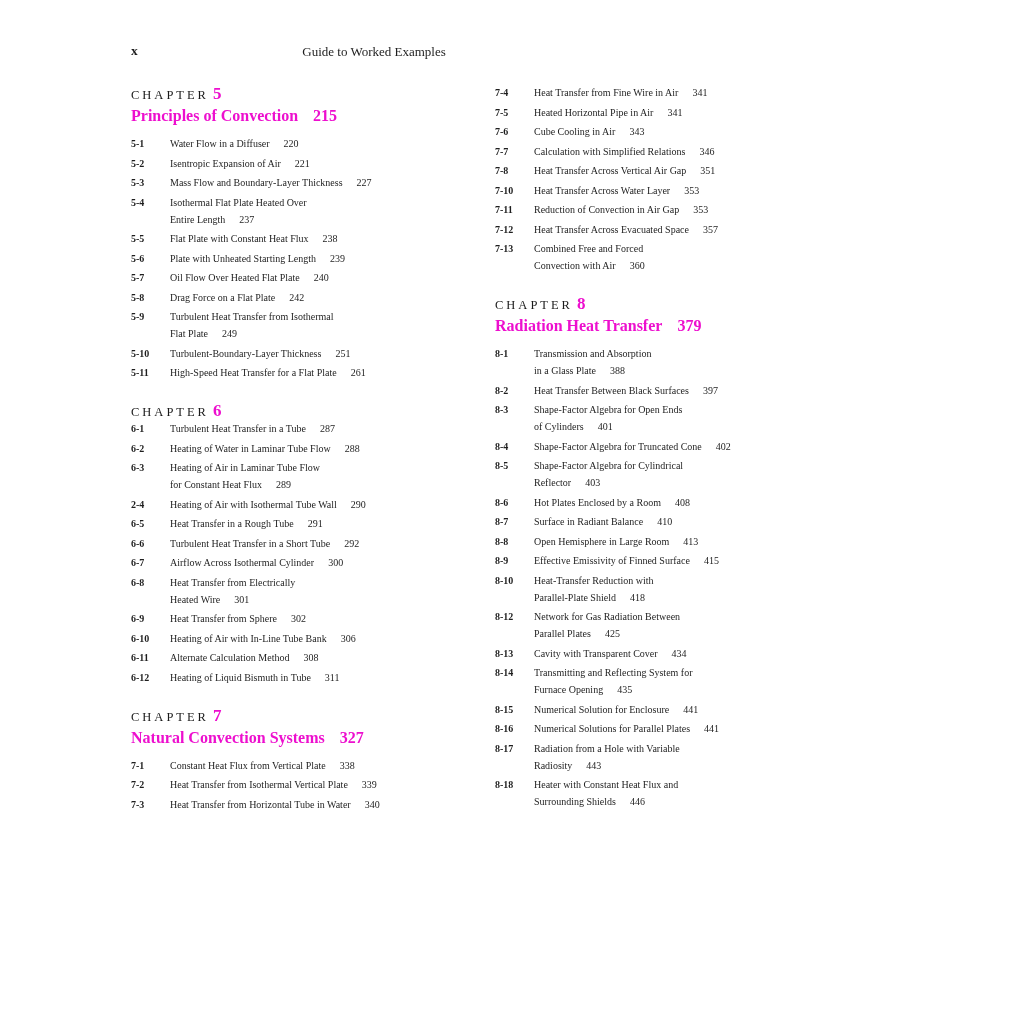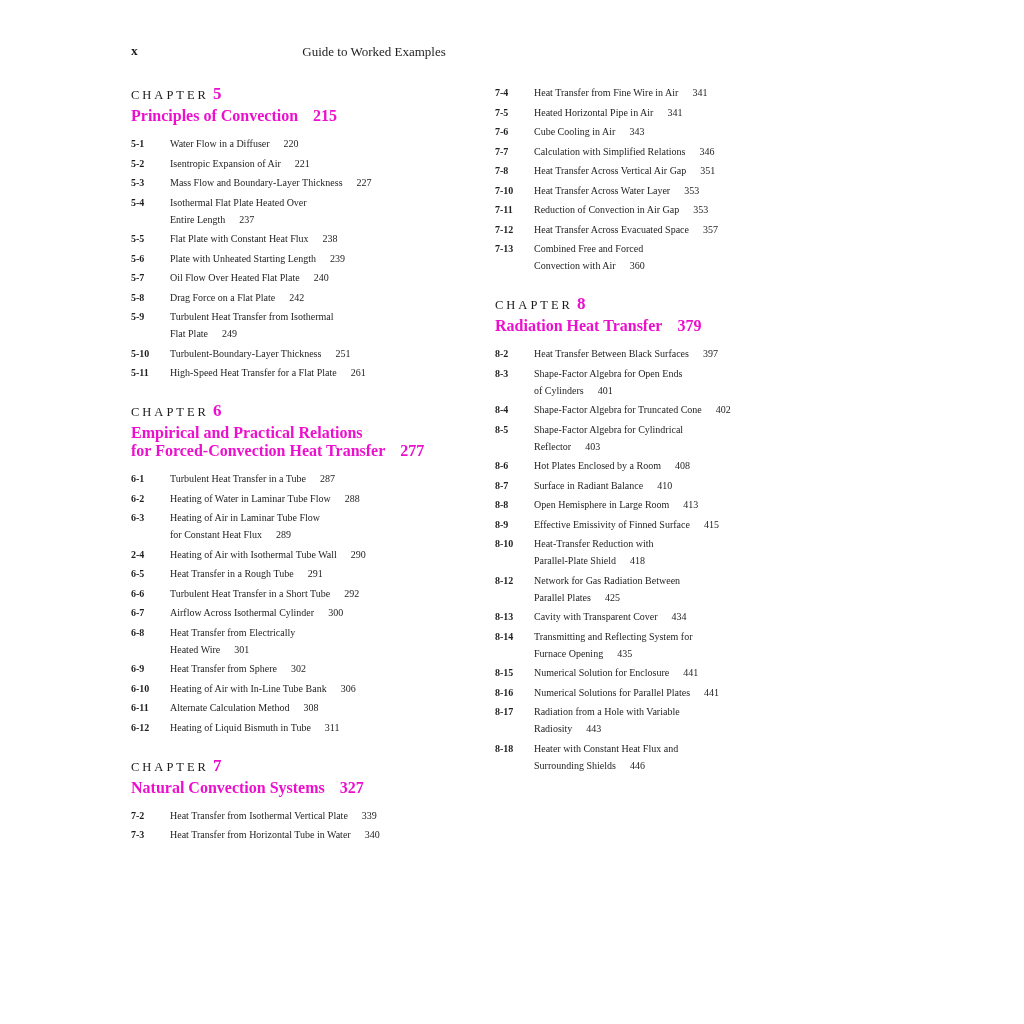--- a/index.html
+++ b/index.html
@@ -85,21 +85,20 @@
           <span class="ebody"><span>Turbulent-Boundary-Layer Thickness</span><span class="pg">251</span></span>
         </div>
         <div class="entry">
           <span class="eid">5-11</span>
           <span class="ebody"><span>High-Speed Heat Transfer for a Flat Plate</span><span class="pg">261</span></span>
         </div>
       </section>
       <section class="block">
         <div class="chap">
           <div class="chap-label"><span class="cword">CHAPTER</span><span class="cnum">6</span></div>
-          <div class="ctitle"><span>Empirical and Practical Relations</span><br><span>for Forced-Convection Heat Transfer</span><span class="cpg">277</span></div>
         </div>
         <div class="entry">
           <span class="eid">6-1</span>
           <span class="ebody"><span>Turbulent Heat Transfer in a Tube</span><span class="pg">287</span></span>
         </div>
         <div class="entry">
           <span class="eid">6-2</span>
           <span class="ebody"><span>Heating of Water in Laminar Tube Flow</span><span class="pg">288</span></span>
         </div>
         <div class="entry">
@@ -142,20 +141,24 @@
           <span class="eid">6-12</span>
           <span class="ebody"><span>Heating of Liquid Bismuth in Tube</span><span class="pg">311</span></span>
         </div>
       </section>
       <section class="block">
         <div class="chap">
           <div class="chap-label"><span class="cword">CHAPTER</span><span class="cnum">7</span></div>
           <div class="ctitle"><span>Natural Convection Systems</span><span class="cpg">327</span></div>
         </div>
         <div class="entry">
+          <span class="eid">7-1</span>
+          <span class="ebody"><span>Constant Heat Flux from Vertical Plate</span><span class="pg">338</span></span>
+        </div>
+        <div class="entry">
           <span class="eid">7-2</span>
           <span class="ebody"><span>Heat Transfer from Isothermal Vertical Plate</span><span class="pg">339</span></span>
         </div>
         <div class="entry">
           <span class="eid">7-3</span>
           <span class="ebody"><span>Heat Transfer from Horizontal Tube in Water</span><span class="pg">340</span></span>
         </div>
       </section>
     </div>
   <div class="col col-right">
@@ -194,20 +197,24 @@
         </div>
         <div class="entry">
           <span class="eid">7-13</span>
           <span class="ebody"><span>Combined Free and Forced</span><br><span>Convection with Air</span><span class="pg">360</span></span>
         </div>
       </section>
       <section class="block">
         <div class="chap">
           <div class="chap-label"><span class="cword">CHAPTER</span><span class="cnum">8</span></div>
           <div class="ctitle"><span>Radiation Heat Transfer</span><span class="cpg">379</span></div>
+        </div>
+        <div class="entry">
+          <span class="eid">8-1</span>
+          <span class="ebody"><span>Transmission and Absorption</span><br><span>in a Glass Plate</span><span class="pg">388</span></span>
         </div>
         <div class="entry">
           <span class="eid">8-2</span>
           <span class="ebody"><span>Heat Transfer Between Black Surfaces</span><span class="pg">397</span></span>
         </div>
         <div class="entry">
           <span class="eid">8-3</span>
           <span class="ebody"><span>Shape-Factor Algebra for Open Ends</span><br><span>of Cylinders</span><span class="pg">401</span></span>
         </div>
         <div class="entry">

